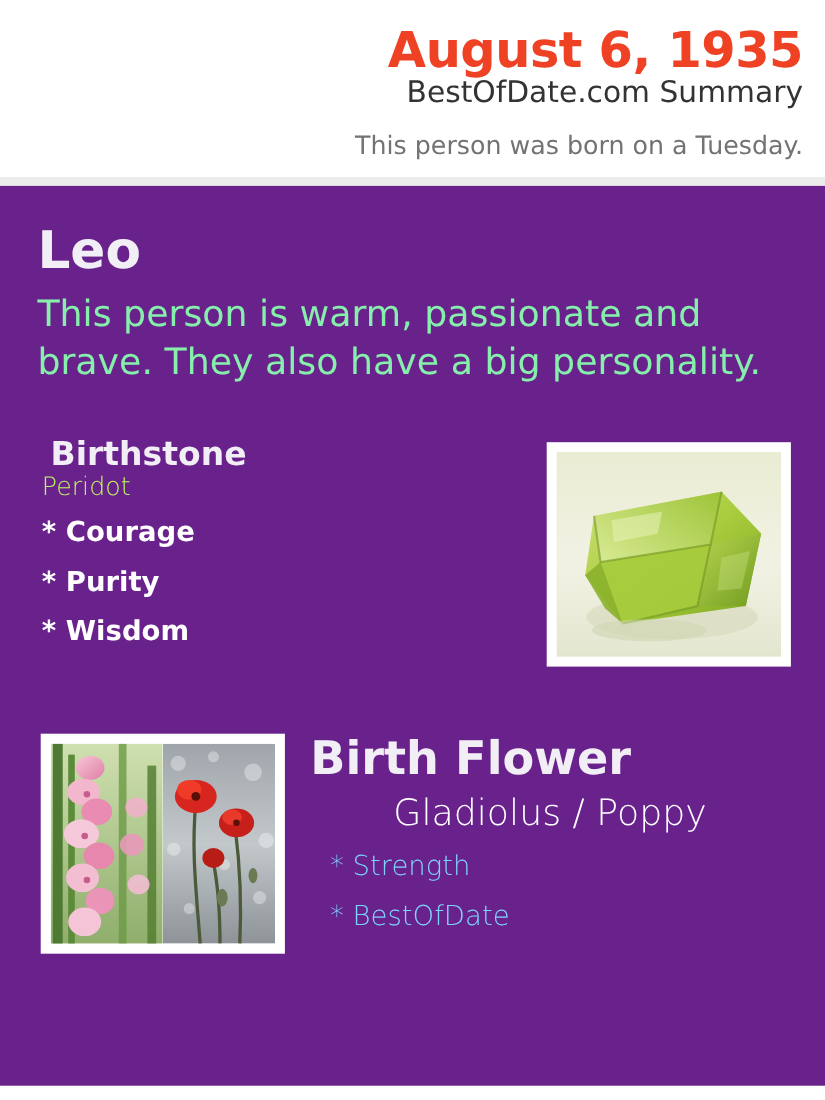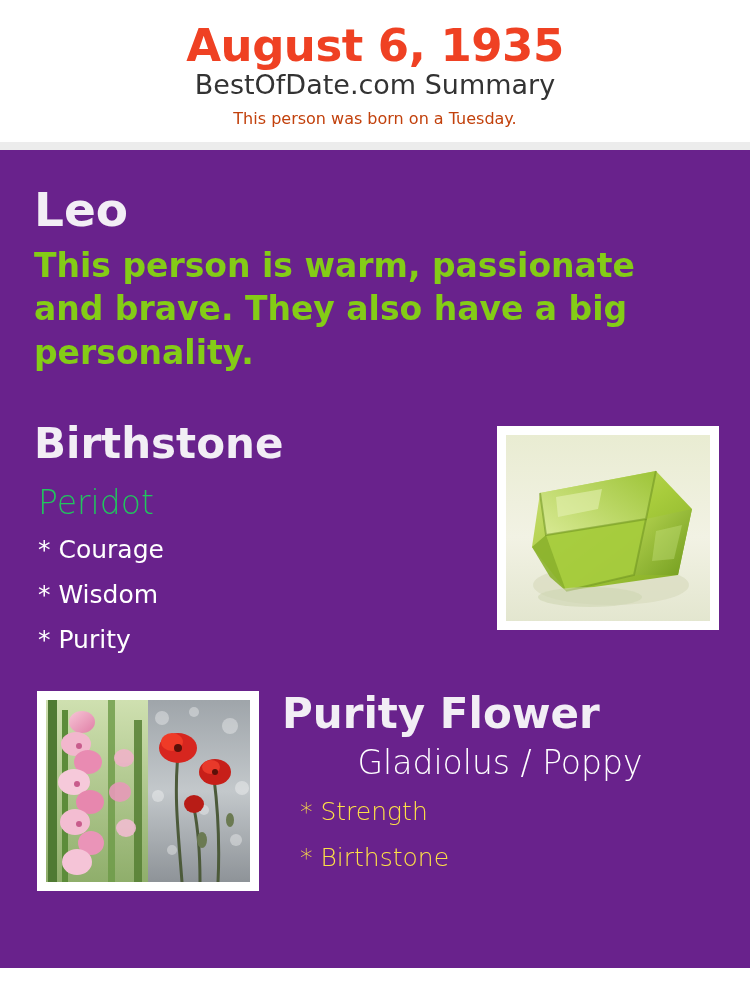--- a/index.html
+++ b/index.html
@@ -17,40 +17,40 @@
     width: 750px;
     height: 1000px;
     position: relative;
     background: #ffffff;
   }
 
   
   .header {
     background: #ffffff;
     padding: 22px 20px 14px 20px;
-    text-align: center;
+    text-align: right;
     box-sizing: border-box;
   }
   .header-date {
     color: #ef4123;
     font-size: 45px;
     font-weight: bold;
     line-height: 1.05;
     letter-spacing: -0.5px;
     font-family: "DejaVu Sans", sans-serif;
   }
   .header-site {
     color: #333333;
     font-size: 27px;
     line-height: 1.2;
   }
   .header-sub {
-    color: #c2410c;
-    font-size: 16px;
-    margin-top: 7px;
+    color: #737373;
+    font-size: 23px;
+    margin-top: 18px;
     line-height: 1.2;
   }
   .header-rule {
     height: 8px;
     background: #ececec;
     width: 100%;
   }
 
   
   .panel {
@@ -65,59 +65,59 @@
 
   .sign-name {
     font-size: 47px;
     font-weight: bold;
     color: #f2eef5;
     line-height: 1.1;
     margin: 6px 0 8px 2px;
   }
   .sign-desc {
     font-size: 33px;
-    color: #84cc16;
+    color: #86efac;
     line-height: 1.33;
     margin: 0 0 0 2px;
     max-width: 660px;
-    font-weight: 700;
+    font-weight: 400;
   }
 
   
   .stone-block {
     margin-top: 46px;
     position: relative;
     min-height: 240px;
   }
   .stone-title {
-    font-size: 42px;
+    font-size: 30px;
     font-weight: bold;
     color: #f2eef5;
     line-height: 1.1;
-    margin-left: 2px;
+    margin-left: 14px;
   }
   .stone-name {
-    font-size: 33px;
-    color: #22c55e;
+    font-size: 23px;
+    color: #bef264;
     line-height: 1.2;
     margin-left: 6px;
-    margin-top: 16px;
+    margin-top: 0;
     font-weight: 300;
   }
   .trait-list {
     list-style: none;
     margin: 14px 0 0 6px;
     padding: 0;
   }
   .trait-list li {
     font-size: 25px;
     color: #ffffff;
     line-height: 1.0;
     margin-bottom: 20px;
-    font-weight: 400;
+    font-weight: 700;
   }
 
   .stone-photo {
     position: absolute;
     right: -1px;
     top: 5px;
     width: 222px;
     height: 204px;
     background: #ffffff;
     padding: 9px;
@@ -179,21 +179,21 @@
     font-weight: 300;
     text-align: center;
   }
   .flower-traits {
     list-style: none;
     margin: 16px 0 0 18px;
     padding: 0;
   }
   .flower-traits li {
     font-size: 25px;
-    color: #fde047;
+    color: #7dd3fc;
     line-height: 1.0;
     margin-bottom: 21px;
     font-weight: 300;
   }
 </style>
 </head>
 <body>
 
 <div class="page">
 
@@ -207,22 +207,22 @@
   <div class="panel">
 
     <div class="sign-name">Leo</div>
     <div class="sign-desc">This person is warm, passionate and brave. They also have a big personality.</div>
 
     <div class="stone-block">
       <div class="stone-title">Birthstone</div>
       <div class="stone-name">Peridot</div>
       <ul class="trait-list">
         <li>* Courage</li>
+        <li>* Purity</li>
         <li>* Wisdom</li>
-        <li>* Purity</li>
       </ul>
 
       <div class="stone-photo">
         <div class="stone-photo-inner">
           <svg width="100%" height="100%" viewBox="0 0 204 186" preserveAspectRatio="none">
             <defs>
               <linearGradient id="bg" x1="0" y1="0" x2="0" y2="1">
                 <stop offset="0" stop-color="#e9ecd2"></stop>
                 <stop offset="0.55" stop-color="#f2f2e4"></stop>
                 <stop offset="1" stop-color="#e3e6cf"></stop>
@@ -337,23 +337,23 @@
               <g fill="#6b7a52">
                 <ellipse cx="54" cy="140" rx="5" ry="8"></ellipse>
                 <ellipse cx="82" cy="120" rx="4" ry="7"></ellipse>
               </g>
             </svg>
           </div>
         </div>
       </div>
 
       <div class="flower-text">
-        <div class="flower-title">Purity Flower</div>
+        <div class="flower-title">Birth Flower</div>
         <div class="flower-name">Gladiolus / Poppy</div>
         <ul class="flower-traits">
           <li>* Strength</li>
-          <li>* Birthstone</li>
+          <li>* BestOfDate</li>
         </ul>
       </div>
     </div>
 
   </div>
 </div>
 
 </body></html>

